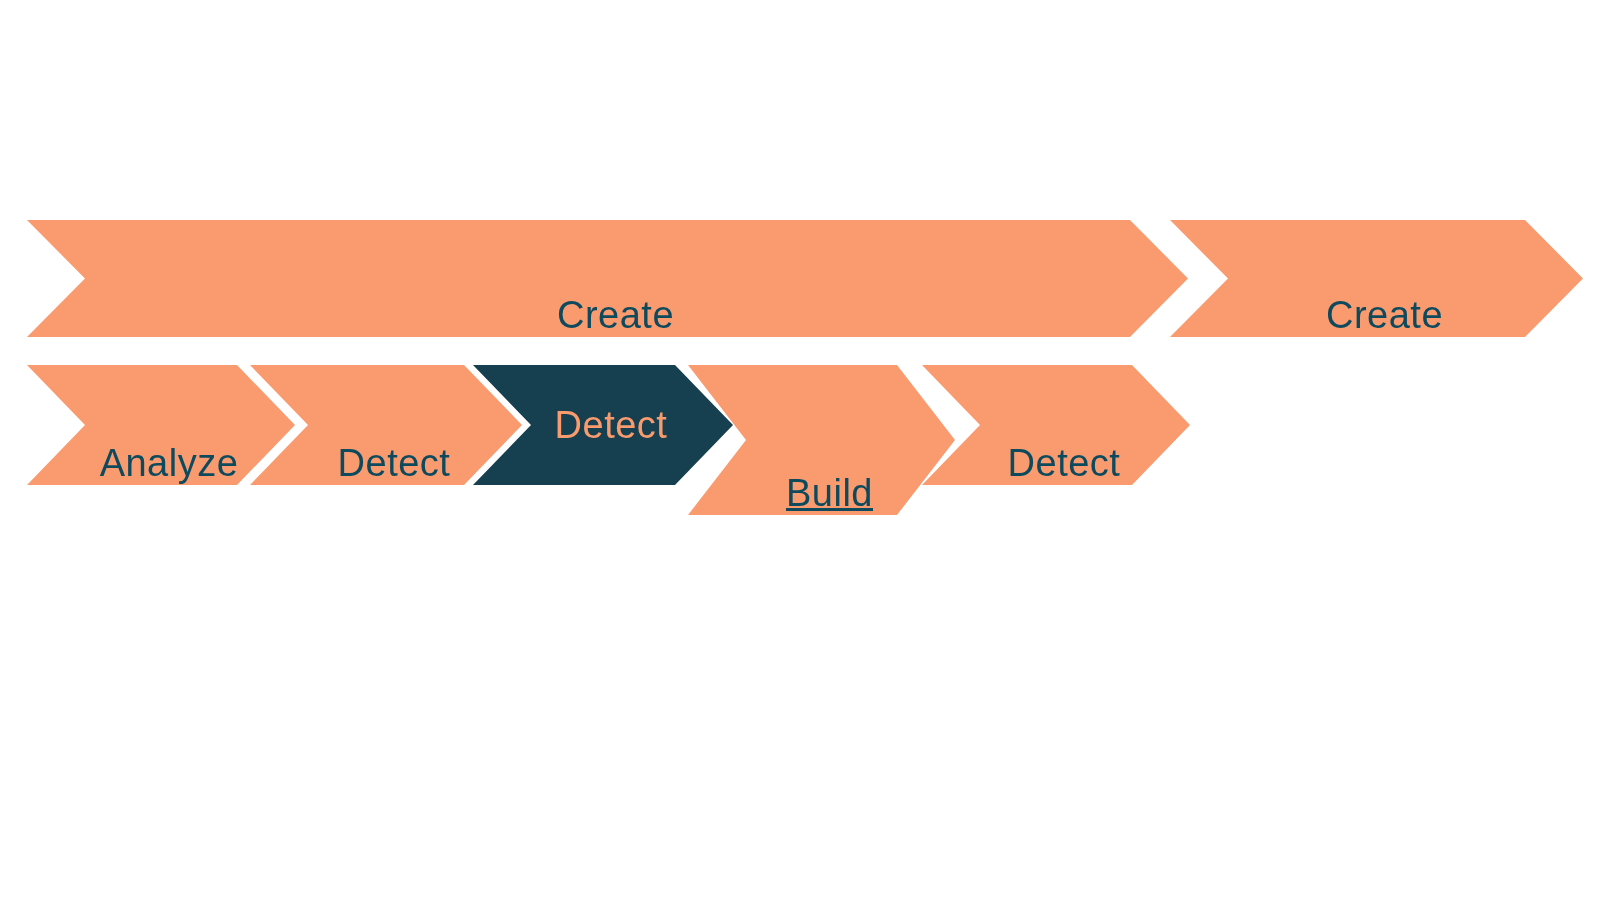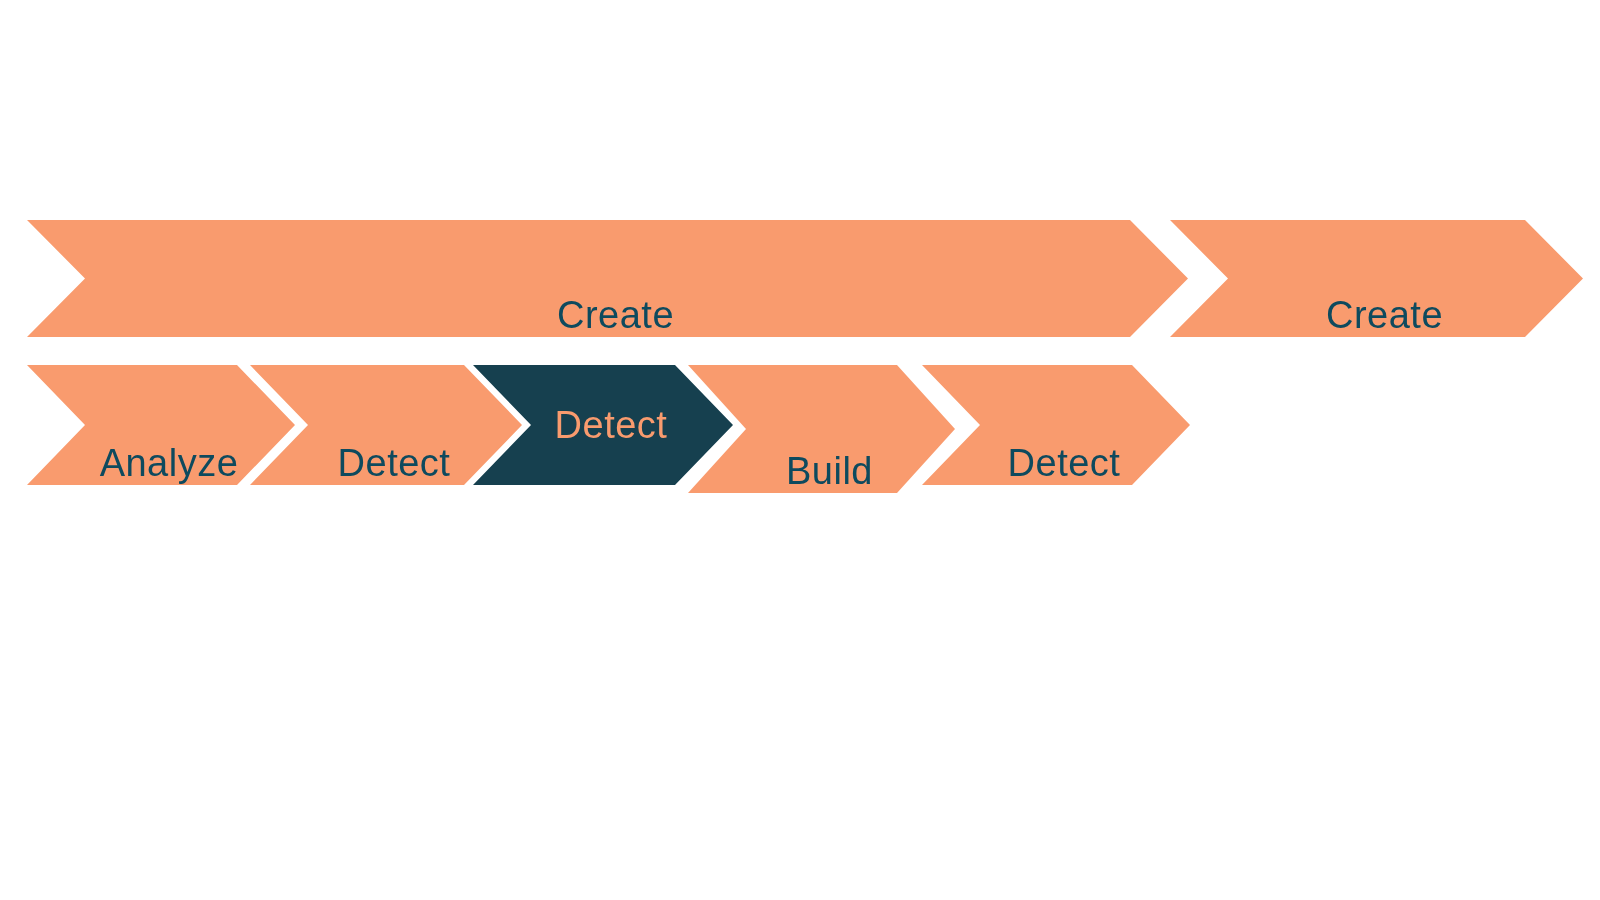--- a/index.html
+++ b/index.html
@@ -68,21 +68,21 @@
   </div>
 
   <div class="arrow orange" style="left:250px; top:365px; width:272px; height:120px;">
     <span class="stage-label">Detect</span>
   </div>
 
   <div class="arrow dark" style="left:473px; top:365px; width:260px; height:120px;">
     <span class="stage-label">Detect</span>
   </div>
 
-  <div class="arrow orange" style="left:688px; top:365px; width:267px; height:128px;">
+  <div class="arrow orange" style="left:688px; top:365px; width:267px; height:150px;text-decoration:underline;">
     <span class="stage-label">Build</span>
   </div>
 
   <div class="arrow orange" style="left:922px; top:365px; width:268px; height:120px;">
     <span class="stage-label">Detect</span>
   </div>
 
 
 </div>
 

